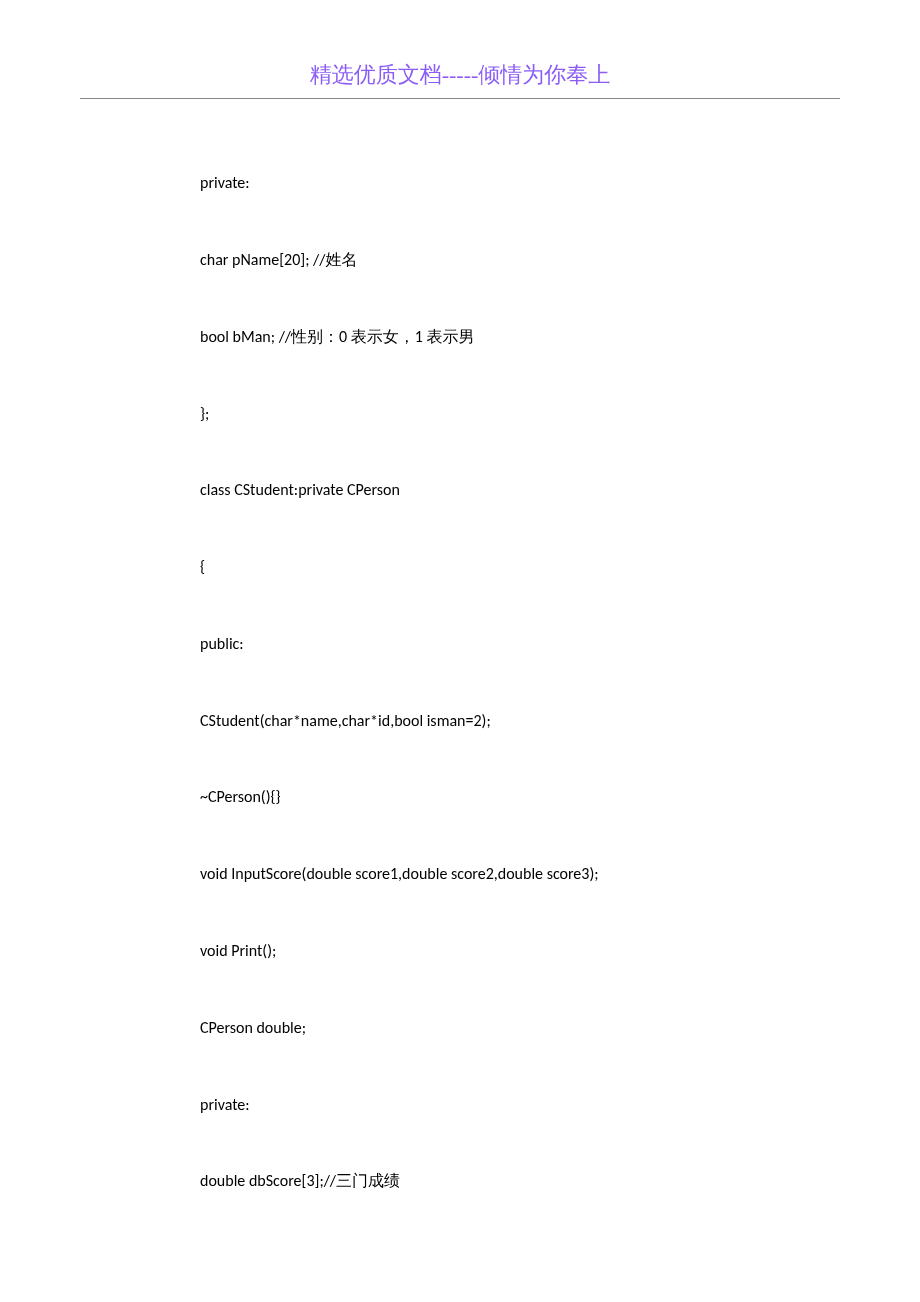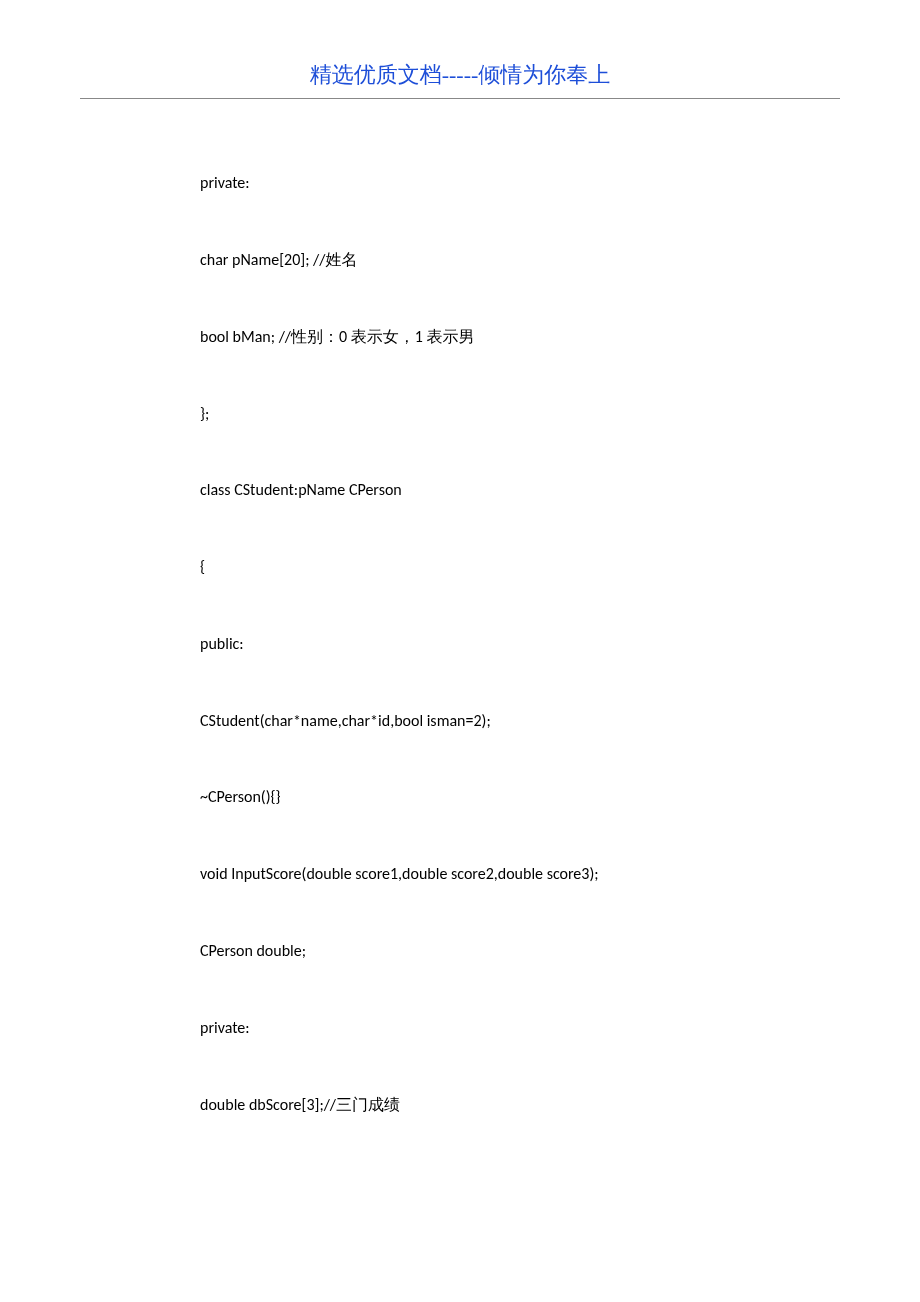--- a/index.html
+++ b/index.html
@@ -9,21 +9,21 @@
     font-family: "Calibri", "Microsoft YaHei", "SimSun", sans-serif;
     width: 920px;
   }
   .page {
     padding: 60px 80px 40px 80px;
   }
   .header {
     text-align: center;
     font-family: "SimSun", serif;
     font-size: 22px;
-    color: #1d4ed8;
+    color: #8b5cf6;
     padding-bottom: 8px;
     border-bottom: 1px solid #888;
     margin-bottom: 20px;
   }
   .code-block {
     font-family: "Calibri", "Microsoft YaHei", sans-serif;
     font-size: 16px;
     line-height: 1.6;
     color: #000;
     white-space: pre-wrap;
@@ -36,26 +36,27 @@
 <body>
 
 <div class="page">
   <div class="header">精选优质文档-----倾情为你奉上</div>
 
   <div class="code-block">
     <div class="code-line">private:</div>
     <div class="code-line">char pName[20]; //姓名</div>
     <div class="code-line">bool bMan; //性别：0 表示女，1 表示男</div>
     <div class="code-line">};</div>
-    <div class="code-line">class CStudent:pName CPerson</div>
+    <div class="code-line">class CStudent:private CPerson</div>
     <div class="code-line">{</div>
     <div class="code-line">public:</div>
     <div class="code-line">CStudent(char*name,char*id,bool isman=2);</div>
     <div class="code-line">~CPerson(){}</div>
     <div class="code-line">void InputScore(double score1,double score2,double score3);</div>
+    <div class="code-line">void Print();</div>
     <div class="code-line">CPerson double;</div>
     <div class="code-line">private:</div>
     <div class="code-line">double dbScore[3];//三门成绩</div>
     
     
     
     
     
     
     

